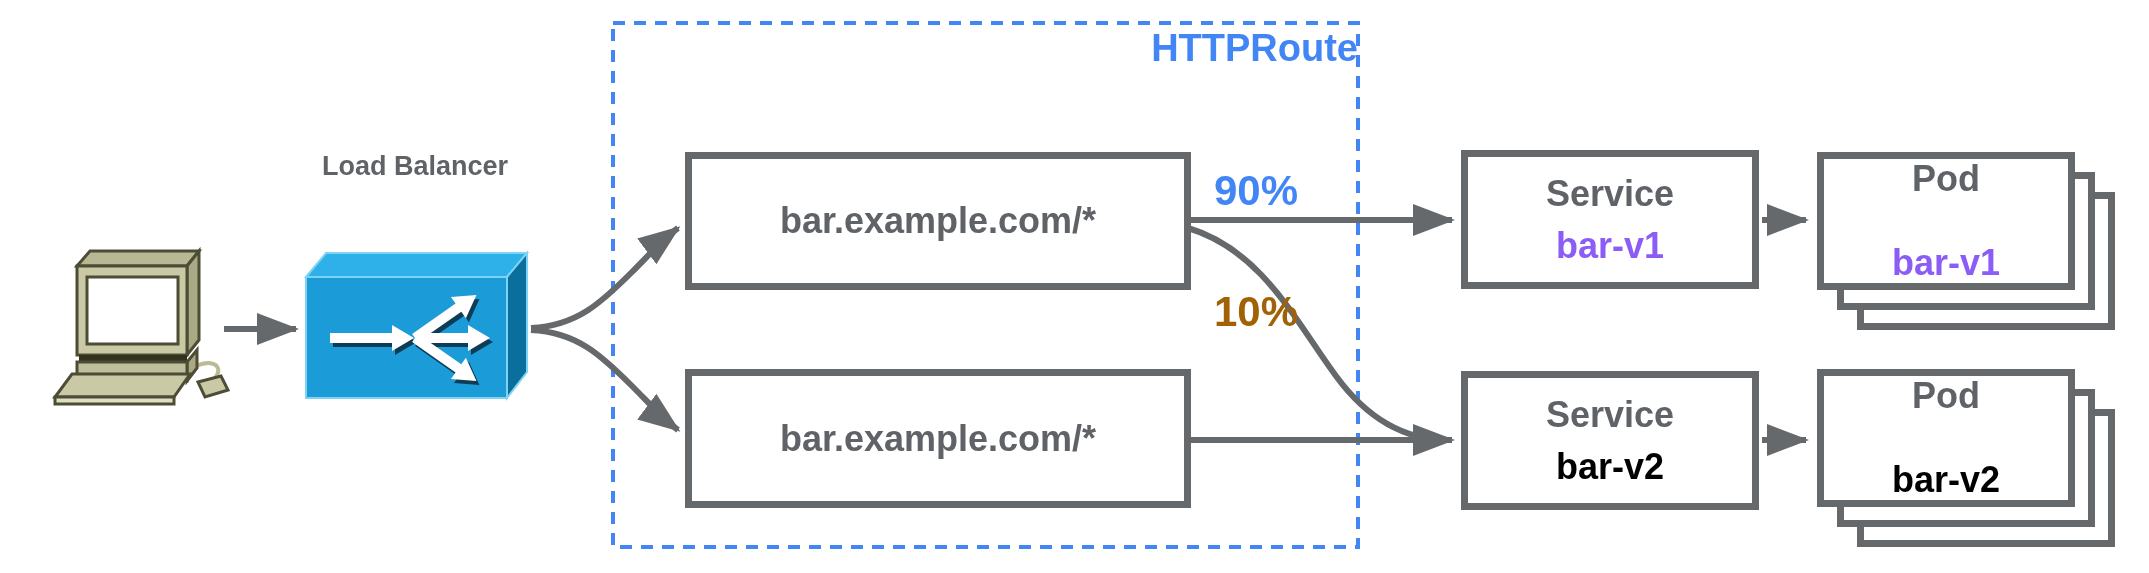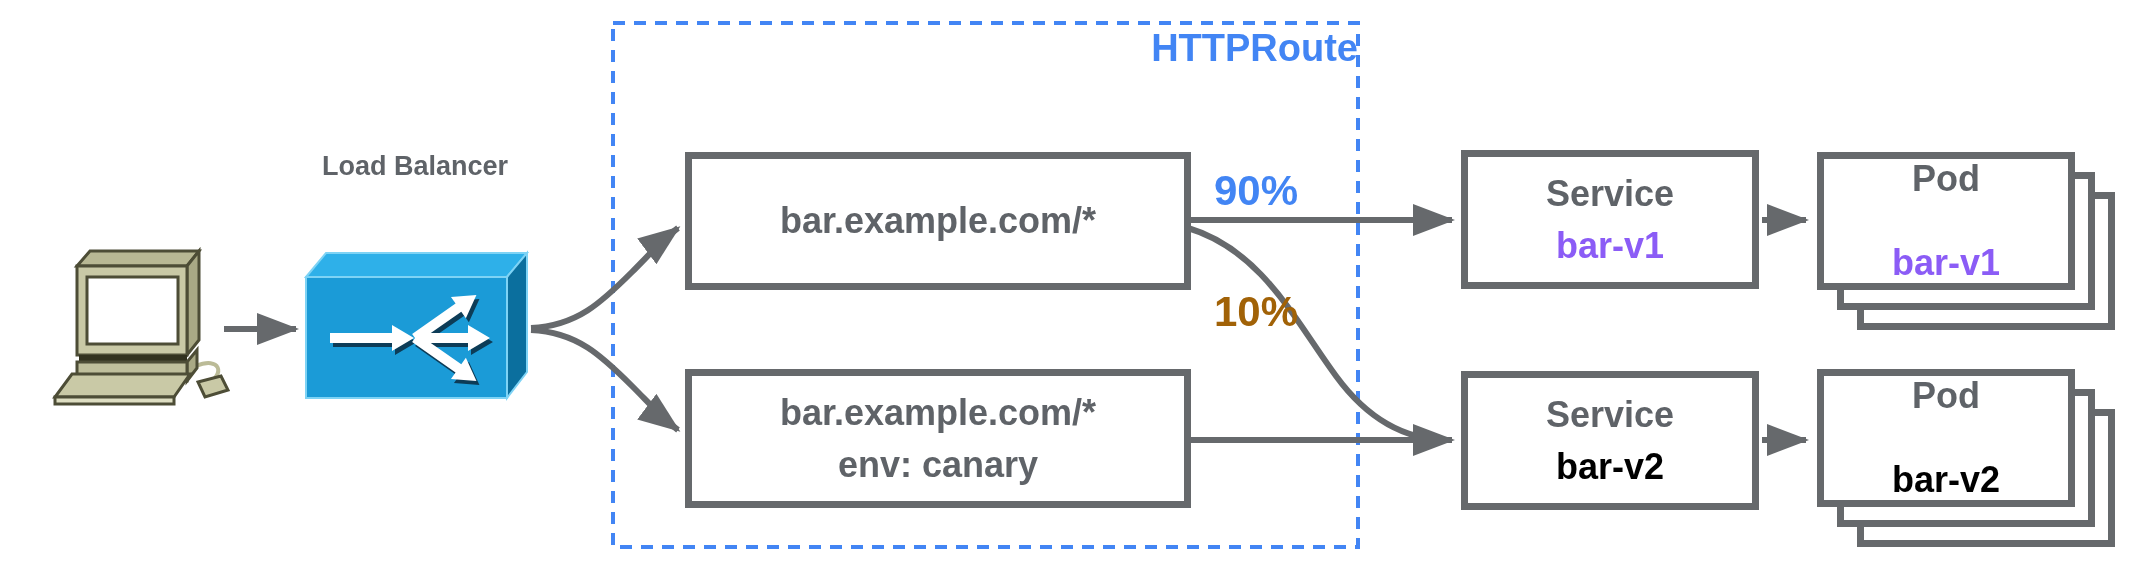--- a/index.html
+++ b/index.html
@@ -109,21 +109,20 @@
   </div>
 
   <div class="weight w90">90%</div>
   <div class="weight w10">10%</div>
 
   <div class="box route1">
     <div>bar.example.com/*</div>
   </div>
   <div class="box route2">
     <div>bar.example.com/*</div>
-    <div>env: canary</div>
   </div>
 
   <div class="box svc1">
     <div>Service</div>
     <div class="name-blue">bar-v1</div>
   </div>
   <div class="box svc2">
     <div>Service</div>
     <div class="name-green">bar-v2</div>
   </div>

